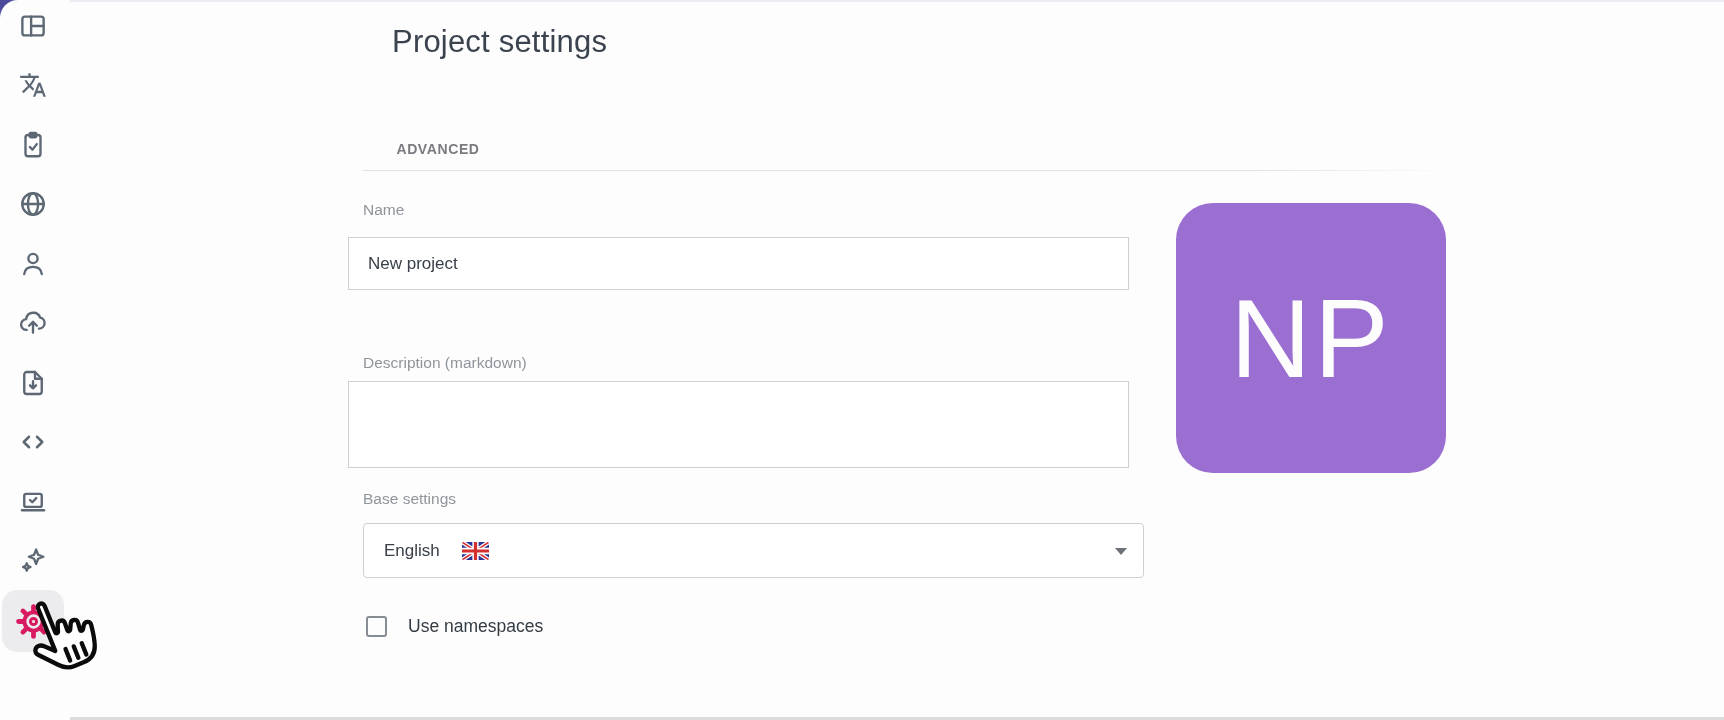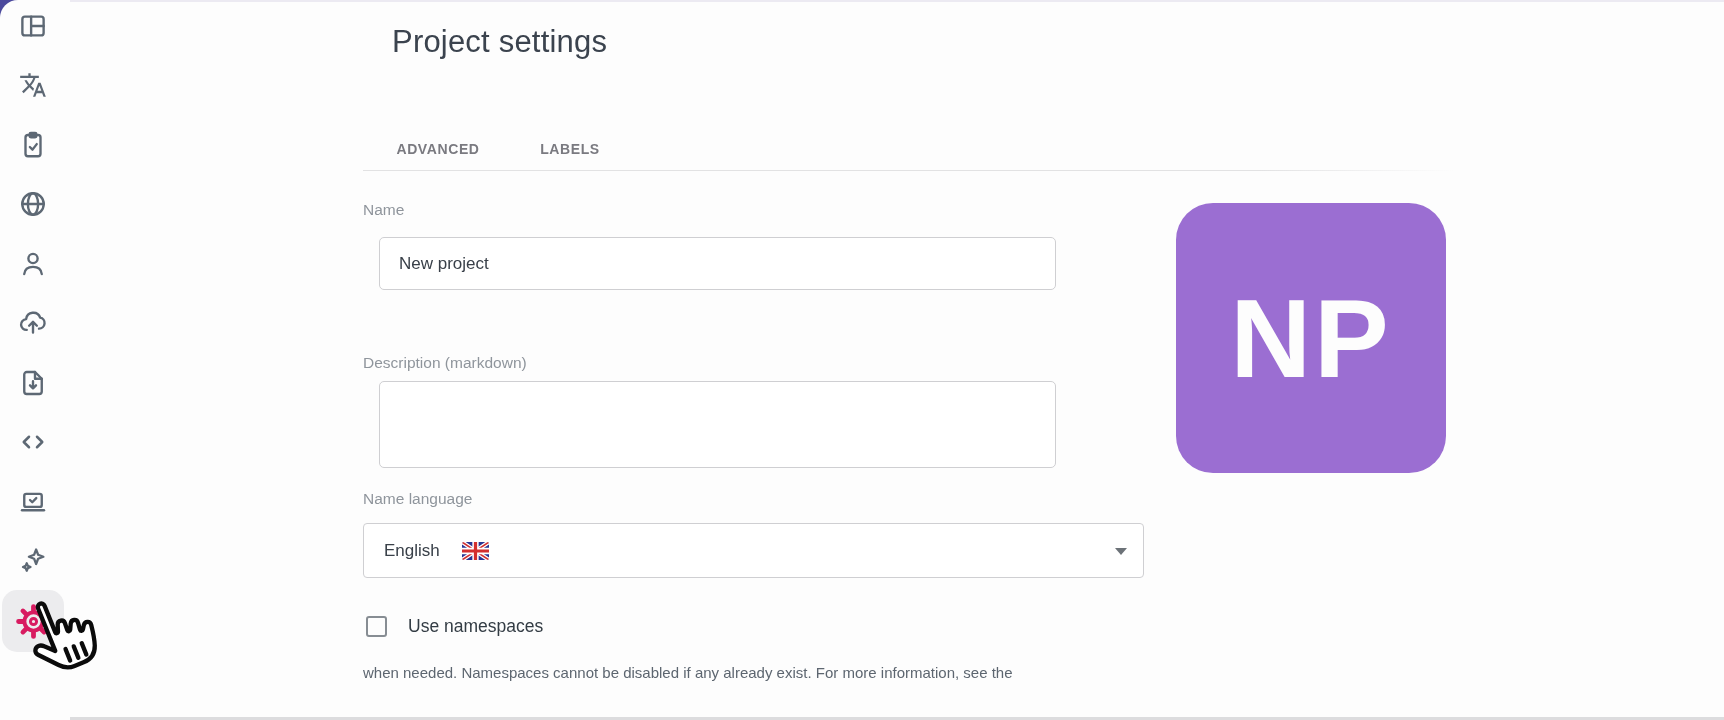--- a/index.html
+++ b/index.html
@@ -45,22 +45,22 @@
   .tab.t3 { width:114px; }
   .tab.active { color:#dc4b78; }
   .tab.active .tab-underline { position:absolute; left:0; right:0; bottom:-2px; height:3px; background:#dc4b78; }
 
   .field-label { position:absolute; left:363px; font-size:15.5px; color:#8f959c; }
   .lbl-name { top:201px; }
   .lbl-desc { top:354px; }
   .lbl-lang { top:490px; }
 
   .text-input {
-    position:absolute; left:379px; width:677px; background:#fff;
-    border:1px solid #cfcfd2; border-radius:5px; color:#394049;
+    position:absolute; left:348px; width:781px; background:#fff;
+    border:1px solid #cfcfd2; border-radius:0; color:#394049;
     font-family:"Liberation Sans", sans-serif; font-size:17px; padding:0 19px; outline:none;
   }
   .input-name { top:237px; height:53px; }
   .textarea-desc { top:381px; height:87px; resize:none; padding-top:14px; }
 
   .select-box {
     position:absolute; left:363px; top:523px; width:781px; height:55px; background:#fff;
     border:1px solid #cfcfd2; border-radius:4px; display:flex; align-items:center; cursor:pointer;
   }
   .select-value { font-size:17px; color:#394049; margin-left:20px; }
@@ -71,21 +71,21 @@
   .checkbox-row { position:absolute; left:363px; top:616px; display:flex; align-items:flex-end; cursor:pointer; }
   .checkbox { width:21px; height:21px; border:2px solid #878d93; border-radius:3px; background:#fdfdfd; margin-left:3px; }
   .checkbox-label { margin-left:21px; font-size:17.5px; color:#333c44; }
 
   .help-text { position:absolute; left:363px; top:660px; width:790px; font-size:15px; line-height:25px; color:#5d6670; }
 
   .avatar {
     position:absolute; left:1176px; top:203px; width:270px; height:270px;
     background:#9b6ed2; border-radius:37px; display:flex; align-items:center; justify-content:center;
   }
-  .avatar-initials { color:#fdfdfd; font-size:112px; font-weight:700; letter-spacing:3px; }
+  .avatar-initials { color:#fdfdfd; font-size:112px; font-weight:400; letter-spacing:3px; }
 </style>
 </head>
 <body>
 
 <div class="corner-indigo"></div>
 <div class="surface"></div>
 <div class="bottom-hairline"></div>
 
 <nav class="sidebar">
   <div class="nav-active-bg"></div>
@@ -221,52 +221,48 @@
   </svg>
 </div>
 
 <main>
   <h1 class="page-title">Project settings</h1>
 
   <div class="tabs-row">
     <div class="tab t2">
       <span>ADVANCED</span>
     </div>
-    <div class="tab t3">
-      <span>LABELS</span>
-    </div>
   </div>
   <div class="tabs-divider"></div>
 
   <label class="field-label lbl-name">Name</label>
   <input class="text-input input-name" type="text" value="New project" style="">
 
   <label class="field-label lbl-desc">Description (markdown)</label>
   <textarea class="text-input textarea-desc" value="" style=""></textarea>
 
-  <label class="field-label lbl-lang">Name language</label>
+  <label class="field-label lbl-lang">Base settings</label>
   <div class="select-box">
     <span class="select-value">English</span>
     <span class="flag">
       <svg width="27" height="18" viewBox="0 0 30 20">
         <rect width="30" height="20" fill="#283593"></rect>
         <path d="M0 0 L30 20 M30 0 L0 20" stroke="#ffffff" stroke-width="4.5"></path>
         <path d="M0 0 L30 20 M30 0 L0 20" stroke="#d32f2f" stroke-width="1.8"></path>
         <path d="M15 0 V20 M0 10 H30" stroke="#ffffff" stroke-width="7"></path>
         <path d="M15 0 V20 M0 10 H30" stroke="#d32f2f" stroke-width="3.6"></path>
       </svg>
     </span>
     <span class="select-arrow"></span>
   </div>
 
   <div class="checkbox-row">
     <span class="checkbox"></span>
     <span class="checkbox-label">Use namespaces</span>
   </div>
 
   <div class="help-text">
-    <div>when needed. Namespaces cannot be disabled if any already exist. For more information, see the</div>
   </div>
 
   <div class="avatar">
     <span class="avatar-initials">NP</span>
   </div>
 </main>
 
 </body></html>

